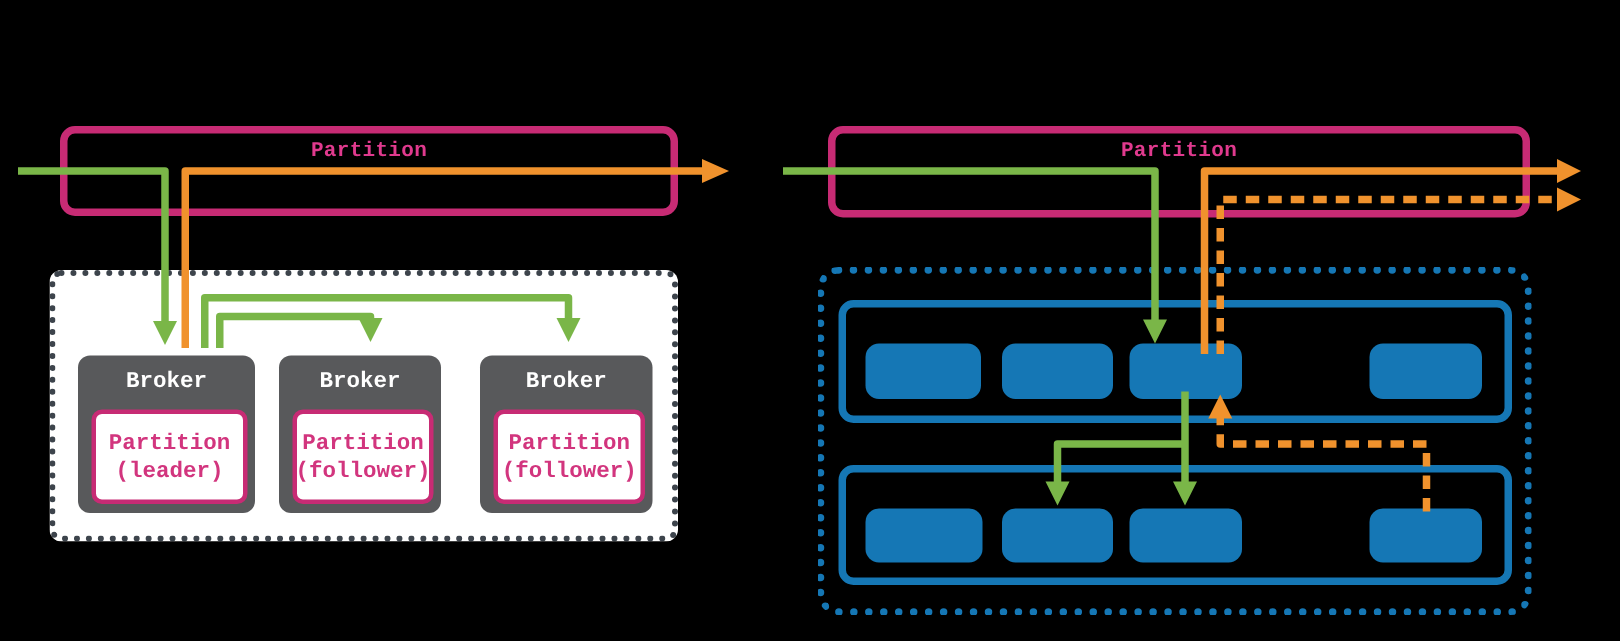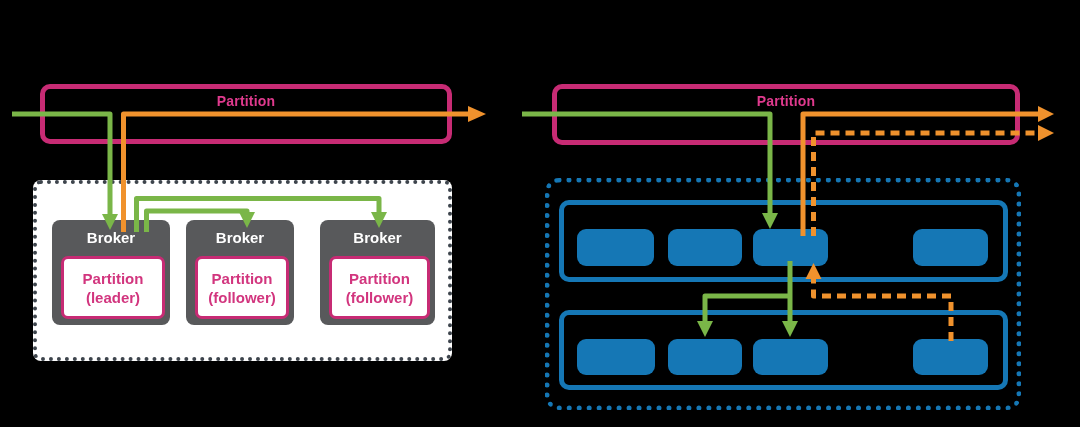--- a/index.html
+++ b/index.html
@@ -1,34 +1,34 @@
 <!DOCTYPE html>
 <html style="--background: #000000; --pink: #c72b74; --pink_text: #e03a8e; --pink_text2: #d2357e; --green: #7ab648; --orange: #f0922d; --blue: #1577b5; --gray: #58595b; --dot_border: #3d444c; --white: #ffffff;"><head>
 <meta charset="utf-8">
 <style>
   html,body{margin:0;padding:0;background:#000;}
   .canvas{
     position:relative;width:1074px;height:427px;background:var(--background);
-    font-family:Liberation Sans, sans-serif;overflow:hidden;
+    font-family:Liberation Mono, monospace;overflow:hidden;
   }
   .partition-box{
     position:absolute;border:5px solid var(--pink);border-radius:10px;box-sizing:border-box;
   }
   .partition-box.left{left:40px;top:84px;width:412px;height:60px;}
   .partition-box.right{left:552px;top:84px;width:468px;height:61px;}
   .partition-label{
     margin-top:4px;text-align:center;font-weight:bold;font-size:14px;color:var(--pink_text);
     letter-spacing:0.2px;
   }
   .cluster-left{
     position:absolute;left:33px;top:180px;width:419px;height:181px;background:var(--white);
     border:4px dotted var(--dot_border);border-radius:8px;box-sizing:border-box;
   }
   .broker{
-    position:absolute;top:220px;height:105px;background:var(--gray);border-radius:8px;box-sizing:border-box;
+    position:absolute;top:237px;height:105px;background:var(--gray);border-radius:8px;box-sizing:border-box;
   }
   .broker.b1{left:52px;width:118px;}
   .broker.b2{left:186px;width:108px;}
   .broker.b3{left:320px;width:115px;}
   .broker-label{
     padding-top:9px;text-align:center;color:var(--white);font-weight:bold;font-size:15px;
   }
   .partition-inner{
     position:absolute;left:9px;right:5px;top:36px;bottom:6px;background:var(--white);
     border:3px solid var(--pink);border-radius:7px;box-sizing:border-box;

